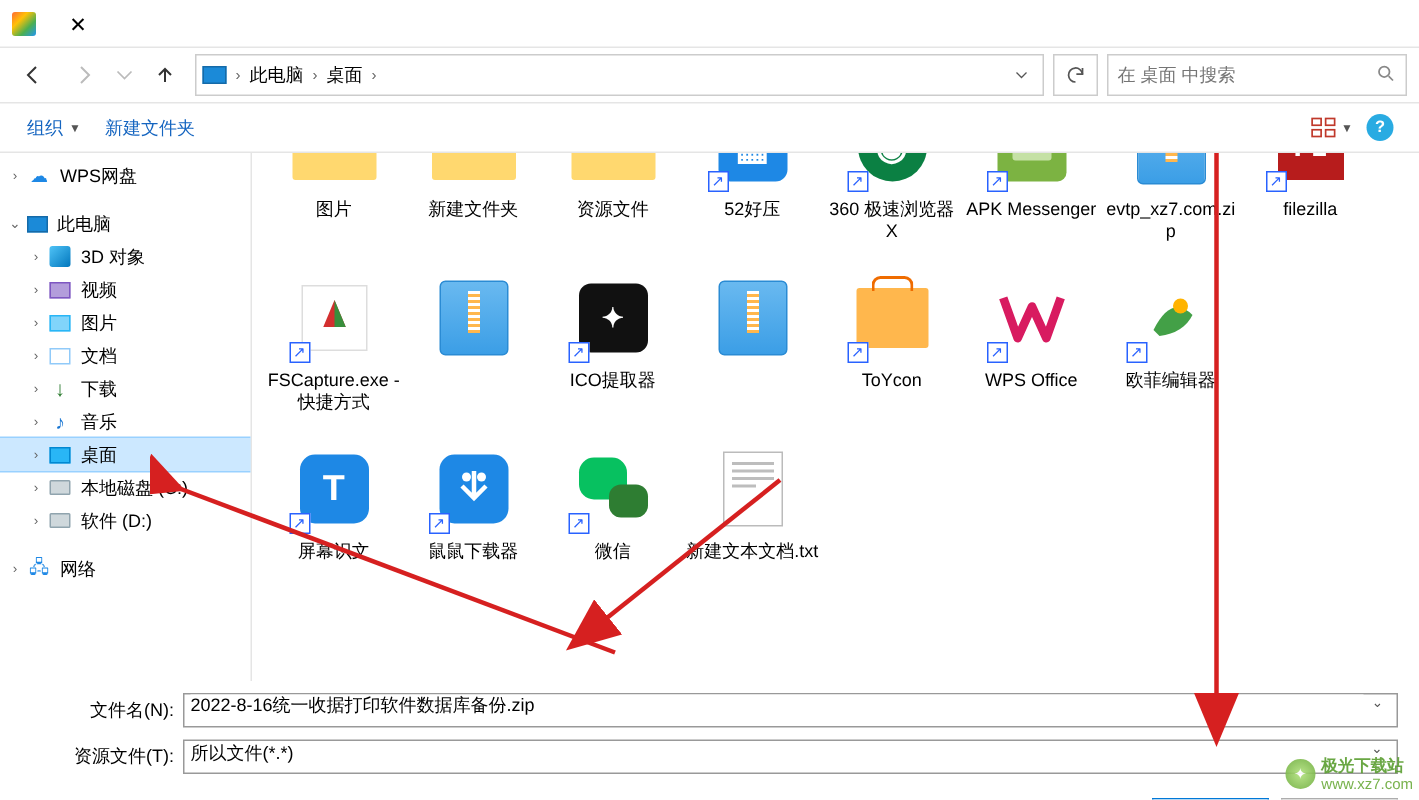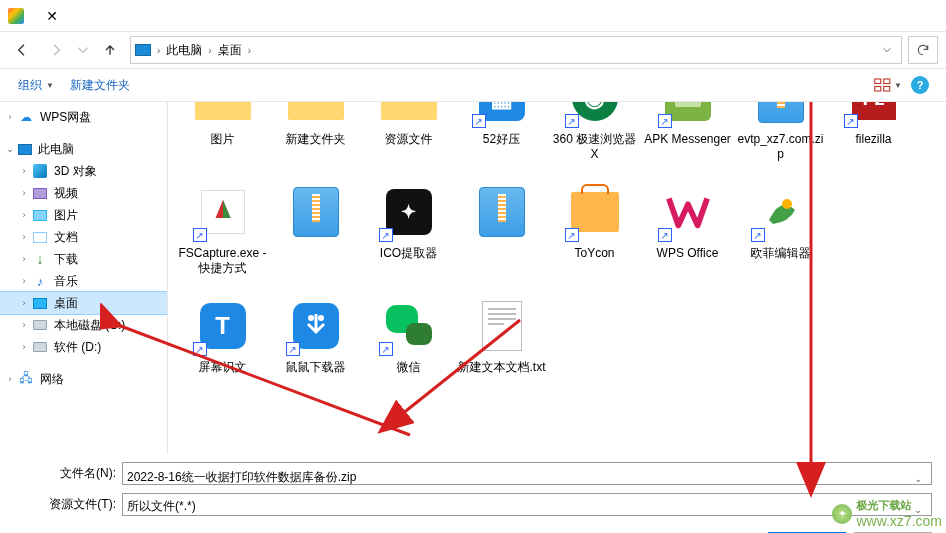--- a/index.html
+++ b/index.html
@@ -68,21 +68,21 @@
 .fsc-ico { width: 44px; height: 44px; background: #fff; border: 1px solid #ddd; display: flex; align-items: center; justify-content: center; }
 .fsc-ico svg { width: 30px; height: 30px; }
 .ico-color { width: 46px; height: 46px; border-radius: 8px; display: flex; align-items: center; justify-content: center; color: #fff; font-size: 24px; font-weight: bold; }
 .wps-ico { width: 46px; height: 46px; display: flex; align-items: center; justify-content: center; }
 .txt-ico { width: 40px; height: 50px; background: #fff; border: 1px solid #bbb; padding: 6px 5px; }
 .txt-ico .line { height: 2px; background: #bdbdbd; margin-bottom: 3px; }
 
 .bottom { padding: 8px 14px 0 14px; }
 .form-row { display: flex; align-items: center; margin-bottom: 8px; }
 .form-row label { width: 108px; text-align: right; padding-right: 6px; font-size: 12px; }
-.form-row .field { flex: 1; height: 23px; border: 1px solid #999; padding: 0 4px; display: flex; align-items: flex-end; }
+.form-row .field { flex: 1; height: 23px; border: 1px solid #999; padding: 0 4px; display: flex; align-items: flex-start; }
 .form-row input { border: none; outline: none; width: 100%; font-size: 12px; }
 .form-row .dd-arrow { width: 18px; text-align: center; color: #555; font-size: 9px; }
 
 .footer { display: flex; align-items: center; padding: 8px 14px 10px 14px; }
 .footer-spacer { flex: 1; }
 .btn { min-width: 78px; height: 24px; border: 1px solid #adadad; background: #e1e1e1; font-size: 12px; margin-left: 8px; padding: 0 12px; display: flex; align-items: center; justify-content: center; }
 .btn.primary { border: 1px solid #0078d7; background: #e5f1fb; }
 
 .arrow-red { position: absolute; pointer-events: none; z-index: 50; }
 .watermark { position: absolute; right: 4px; bottom: 4px; font-size: 11px; color: #7dbb52; display: flex; align-items: center; gap: 4px; pointer-events: none; z-index: 40; opacity: 0.9; }
@@ -129,20 +129,27 @@
           <path d="M4 8l8 8 8-8" fill="none" stroke="#555" stroke-width="2"></path>
         </svg>
       </div>
   </div>
   <div class="refresh-btn">
       <svg width="14" height="14" viewBox="0 0 24 24">
         <path d="M20 11A8 8 0 1 0 12 20" fill="none" stroke="#555" stroke-width="2"></path>
         <path d="M20 4v7h-7" fill="none" stroke="#555" stroke-width="2"></path>
       </svg>
     </div>
+  <div class="searchbox">
+    <input placeholder="在 桌面 中搜索" style="">
+    <span class="search-icon"><svg viewBox="0 0 24 24">
+          <circle cx="10" cy="10" r="6" fill="none" stroke="#888" stroke-width="2"></circle>
+          <path d="M15 15l5 5" stroke="#888" stroke-width="2"></path>
+        </svg></span>
+  </div>
 </div>
 
 <div class="toolbar">
   <div class="tb-item">
       <span>组织</span>
       <span class="dd">▼</span>
     </div>
   <div class="tb-item">新建文件夹</div>
   <div class="tb-spacer"></div>
   <div class="tb-icon">
@@ -452,15 +459,15 @@
         <path d="M0 0L12 5L0 10Z" fill="#d62020"></path>
       </marker>
     </defs>
   <line x1="15" y1="2" x2="15" y2="392" stroke="#d62020" stroke-width="3" marker-end="url(#ah3)"></line>
 </svg>
 
 <div class="watermark">
   <div class="wm-ico">✦</div>
   <div>
     <div style="font-weight:bold;color:#5a9e30">极光下载站</div>
-    <div style="color:#6aaa3a;font-size:14px">www.xz7.com</div>
+    <div style="color:#6aaa3a;font-size:10px">www.xz7.com</div>
   </div>
 </div>
 
 </body></html>

